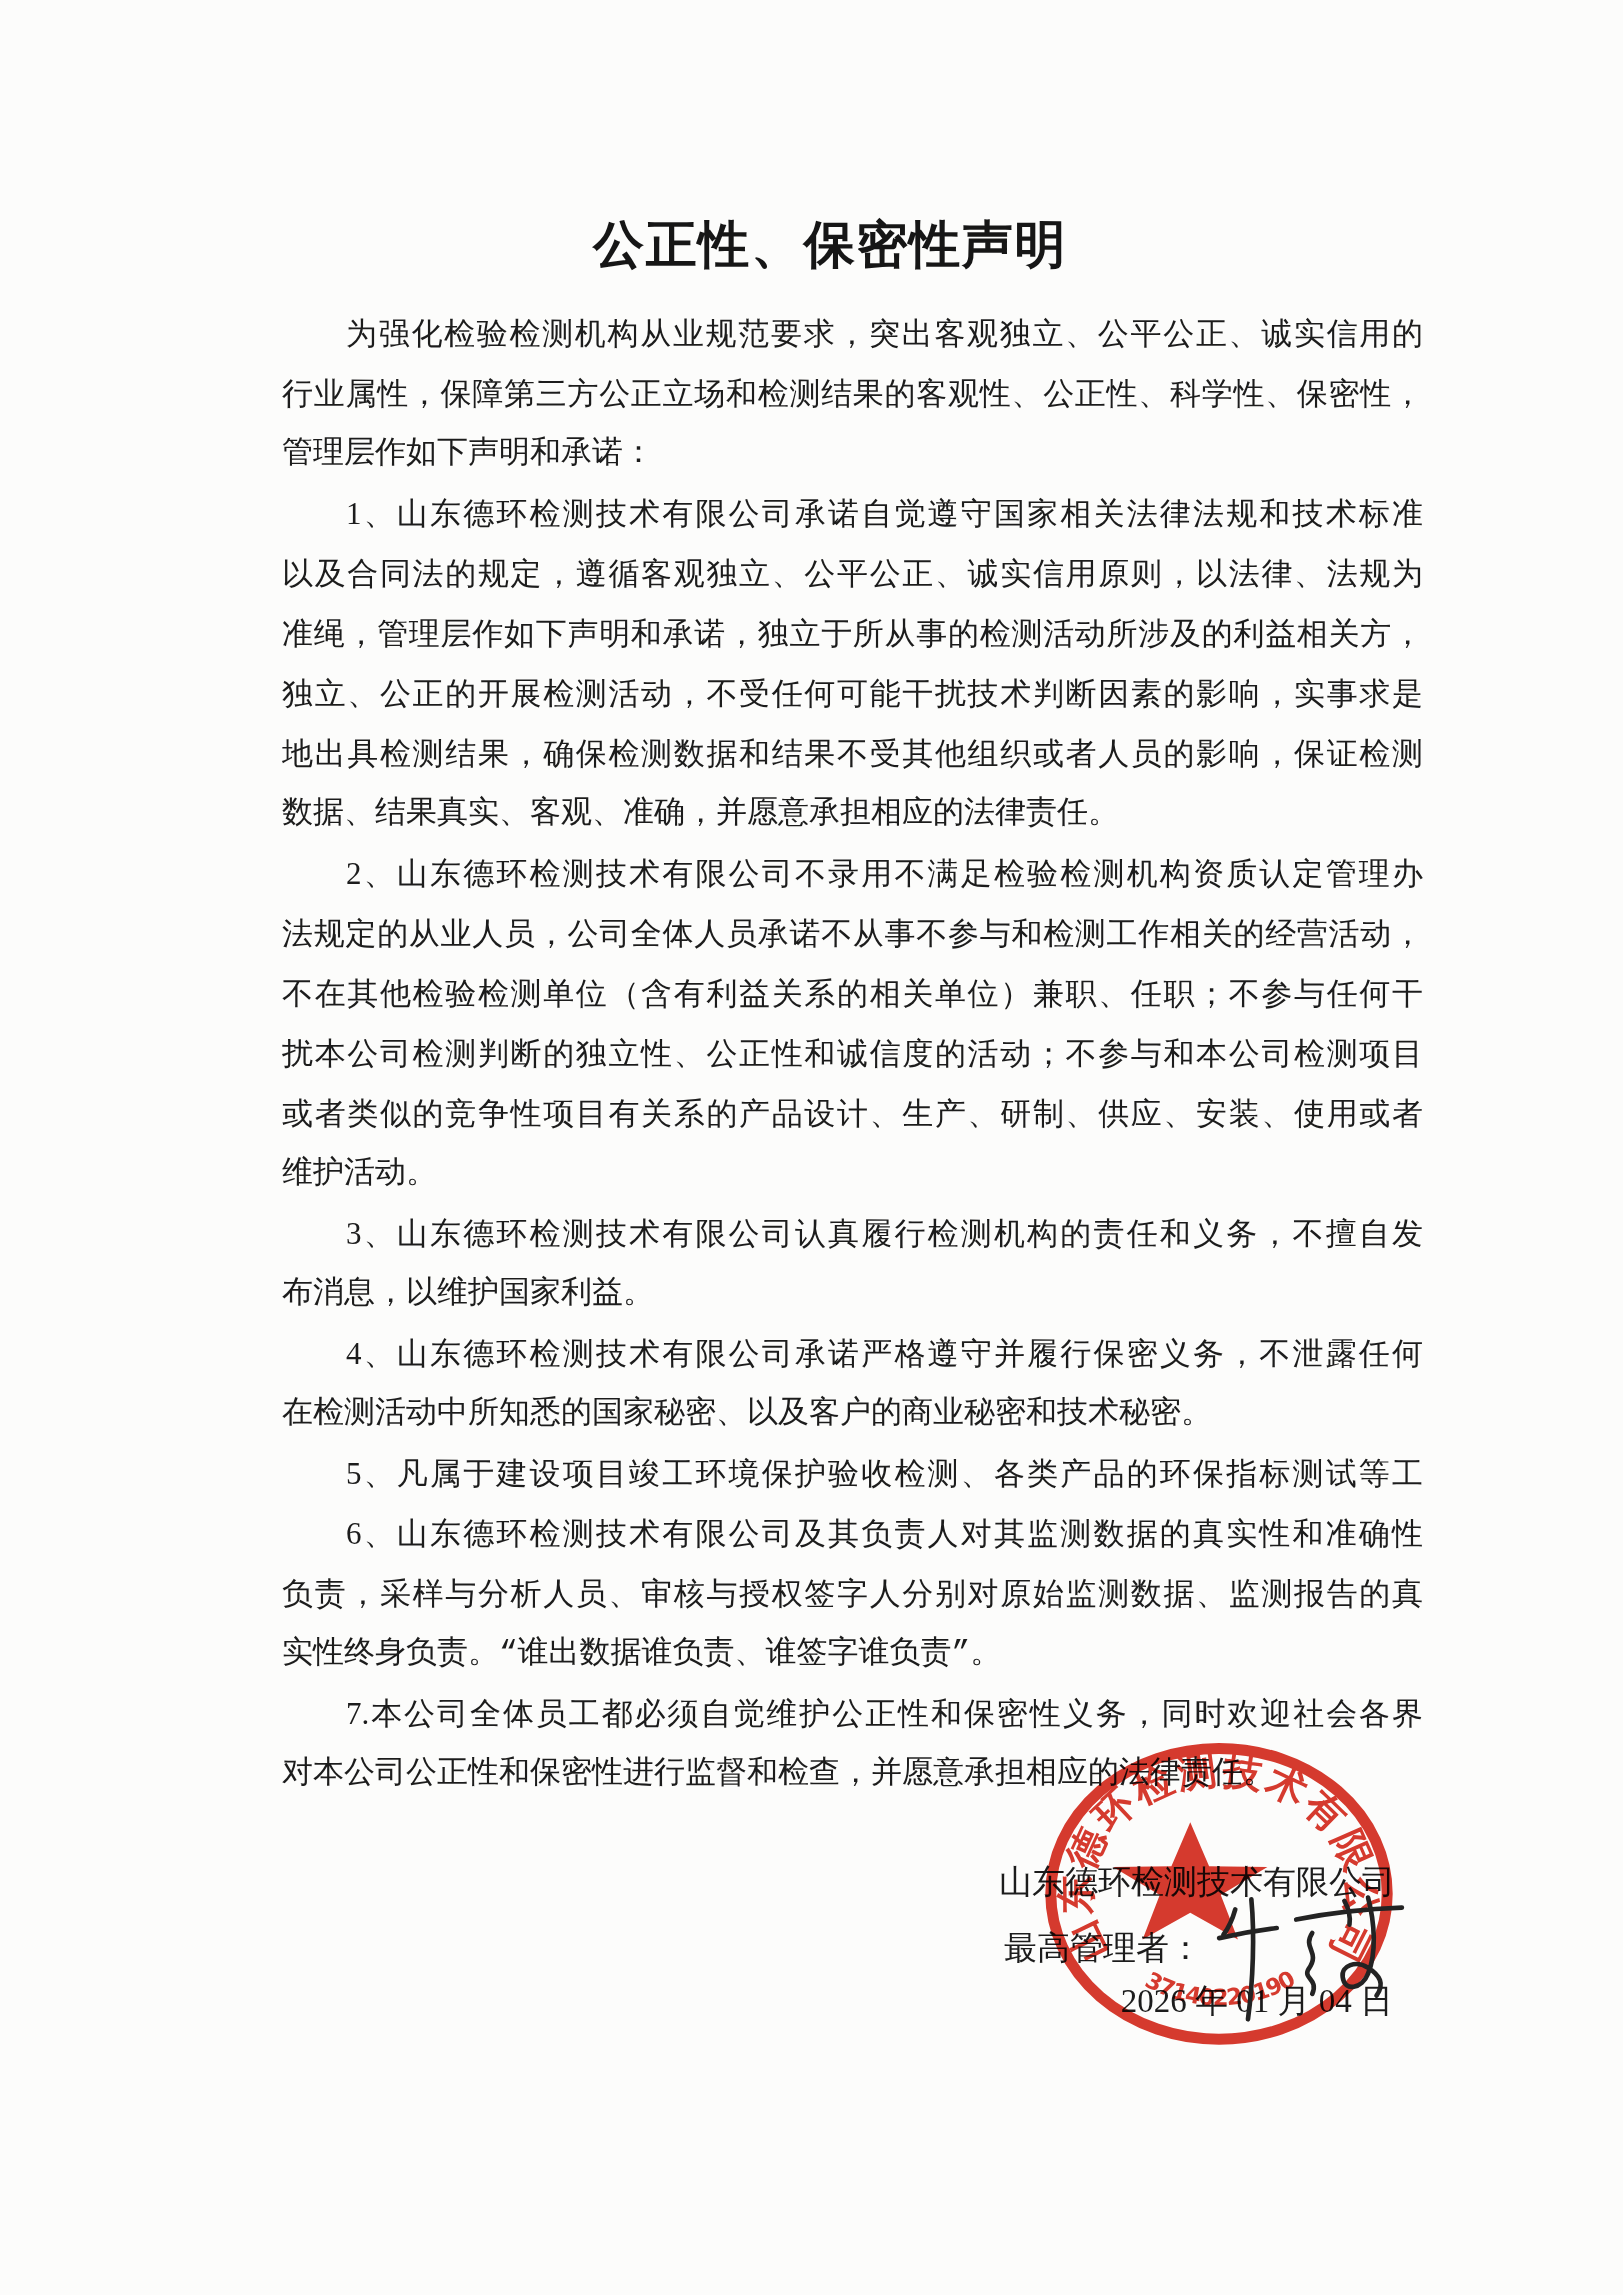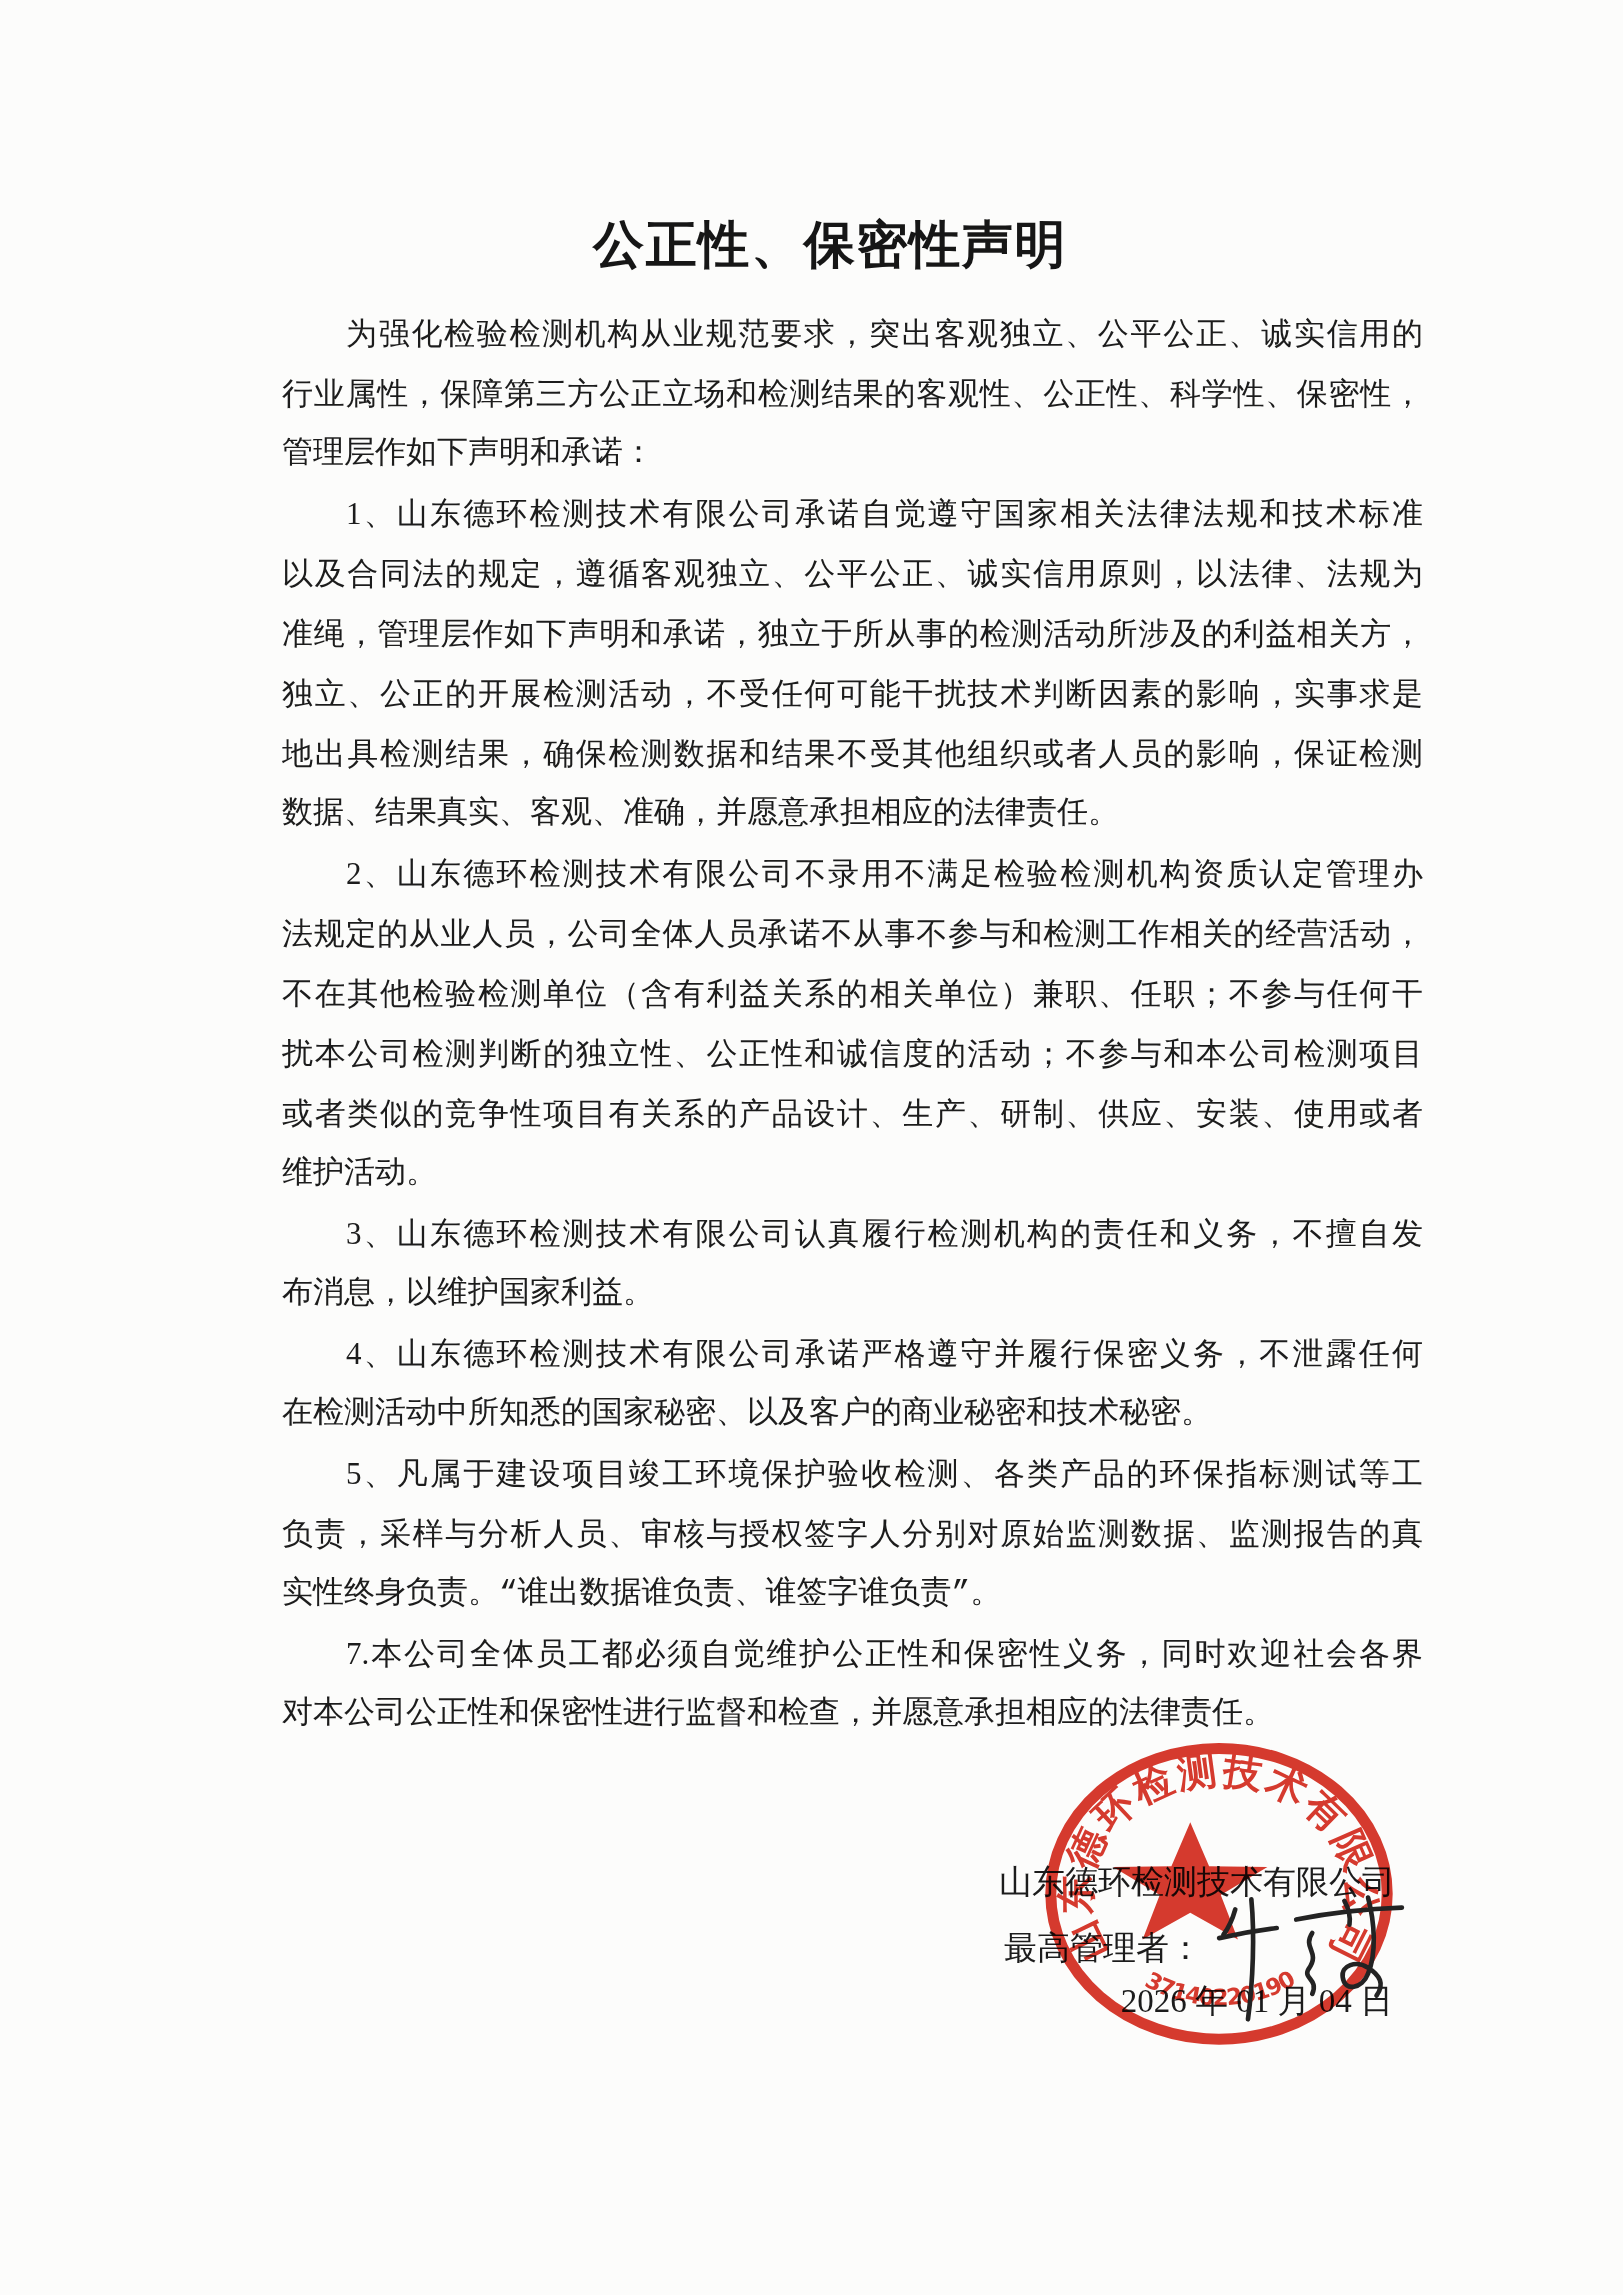--- a/index.html
+++ b/index.html
@@ -70,20 +70,21 @@
     <div class="line">法规定的从业人员，公司全体人员承诺不从事不参与和检测工作相关的经营活动，</div>
     <div class="line">不在其他检验检测单位（含有利益关系的相关单位）兼职、任职；不参与任何干</div>
     <div class="line">扰本公司检测判断的独立性、公正性和诚信度的活动；不参与和本公司检测项目</div>
     <div class="line">或者类似的竞争性项目有关系的产品设计、生产、研制、供应、安装、使用或者</div>
     <div class="line plast">维护活动。</div>
     <div class="line ind">3、山东德环检测技术有限公司认真履行检测机构的责任和义务，不擅自发</div>
     <div class="line plast">布消息，以维护国家利益。</div>
     <div class="line ind">4、山东德环检测技术有限公司承诺严格遵守并履行保密义务，不泄露任何</div>
     <div class="line plast">在检测活动中所知悉的国家秘密、以及客户的商业秘密和技术秘密。</div>
     <div class="line ind">5、凡属于建设项目竣工环境保护验收检测、各类产品的环保指标测试等工</div>
+    <div class="line ind">6、山东德环检测技术有限公司及其负责人对其监测数据的真实性和准确性</div>
     <div class="line">负责，采样与分析人员、审核与授权签字人分别对原始监测数据、监测报告的真</div>
     <div class="line plast">实性终身负责。“谁出数据谁负责、谁签字谁负责”。</div>
     <div class="line ind">7.本公司全体员工都必须自觉维护公正性和保密性义务，同时欢迎社会各界</div>
     <div class="line plast">对本公司公正性和保密性进行监督和检查，并愿意承担相应的法律责任。</div>
   </div>
 
 <div class="footer-company">山东德环检测技术有限公司</div>
 <div class="footer-manager">最高管理者：</div>
 <div class="footer-date">2026 年 01 月 04 日</div>
 

